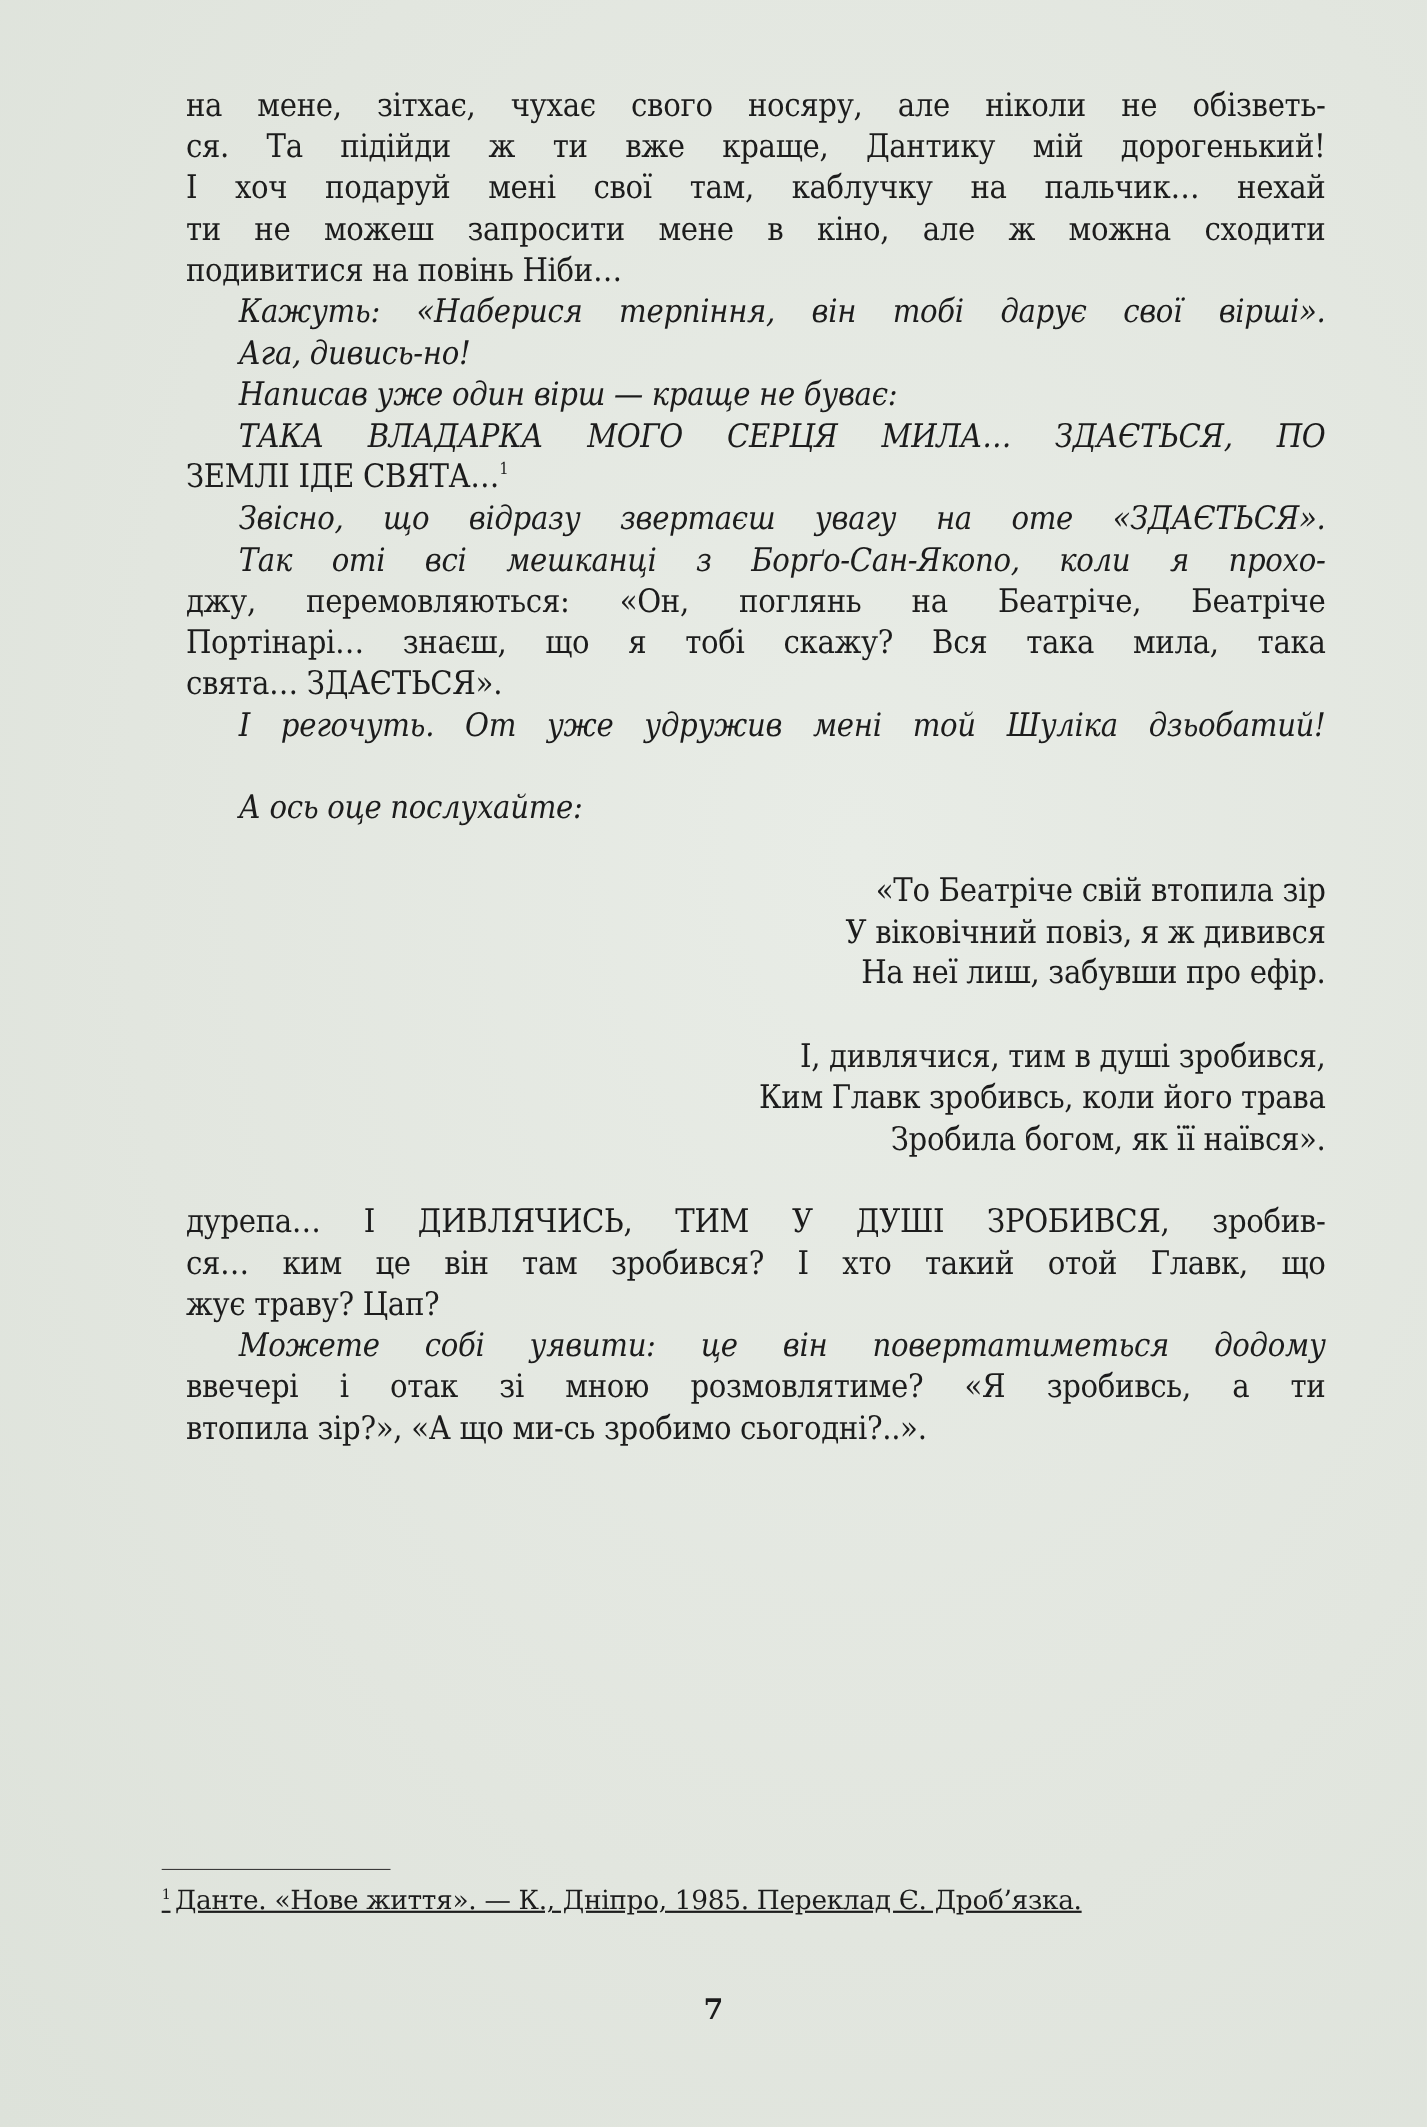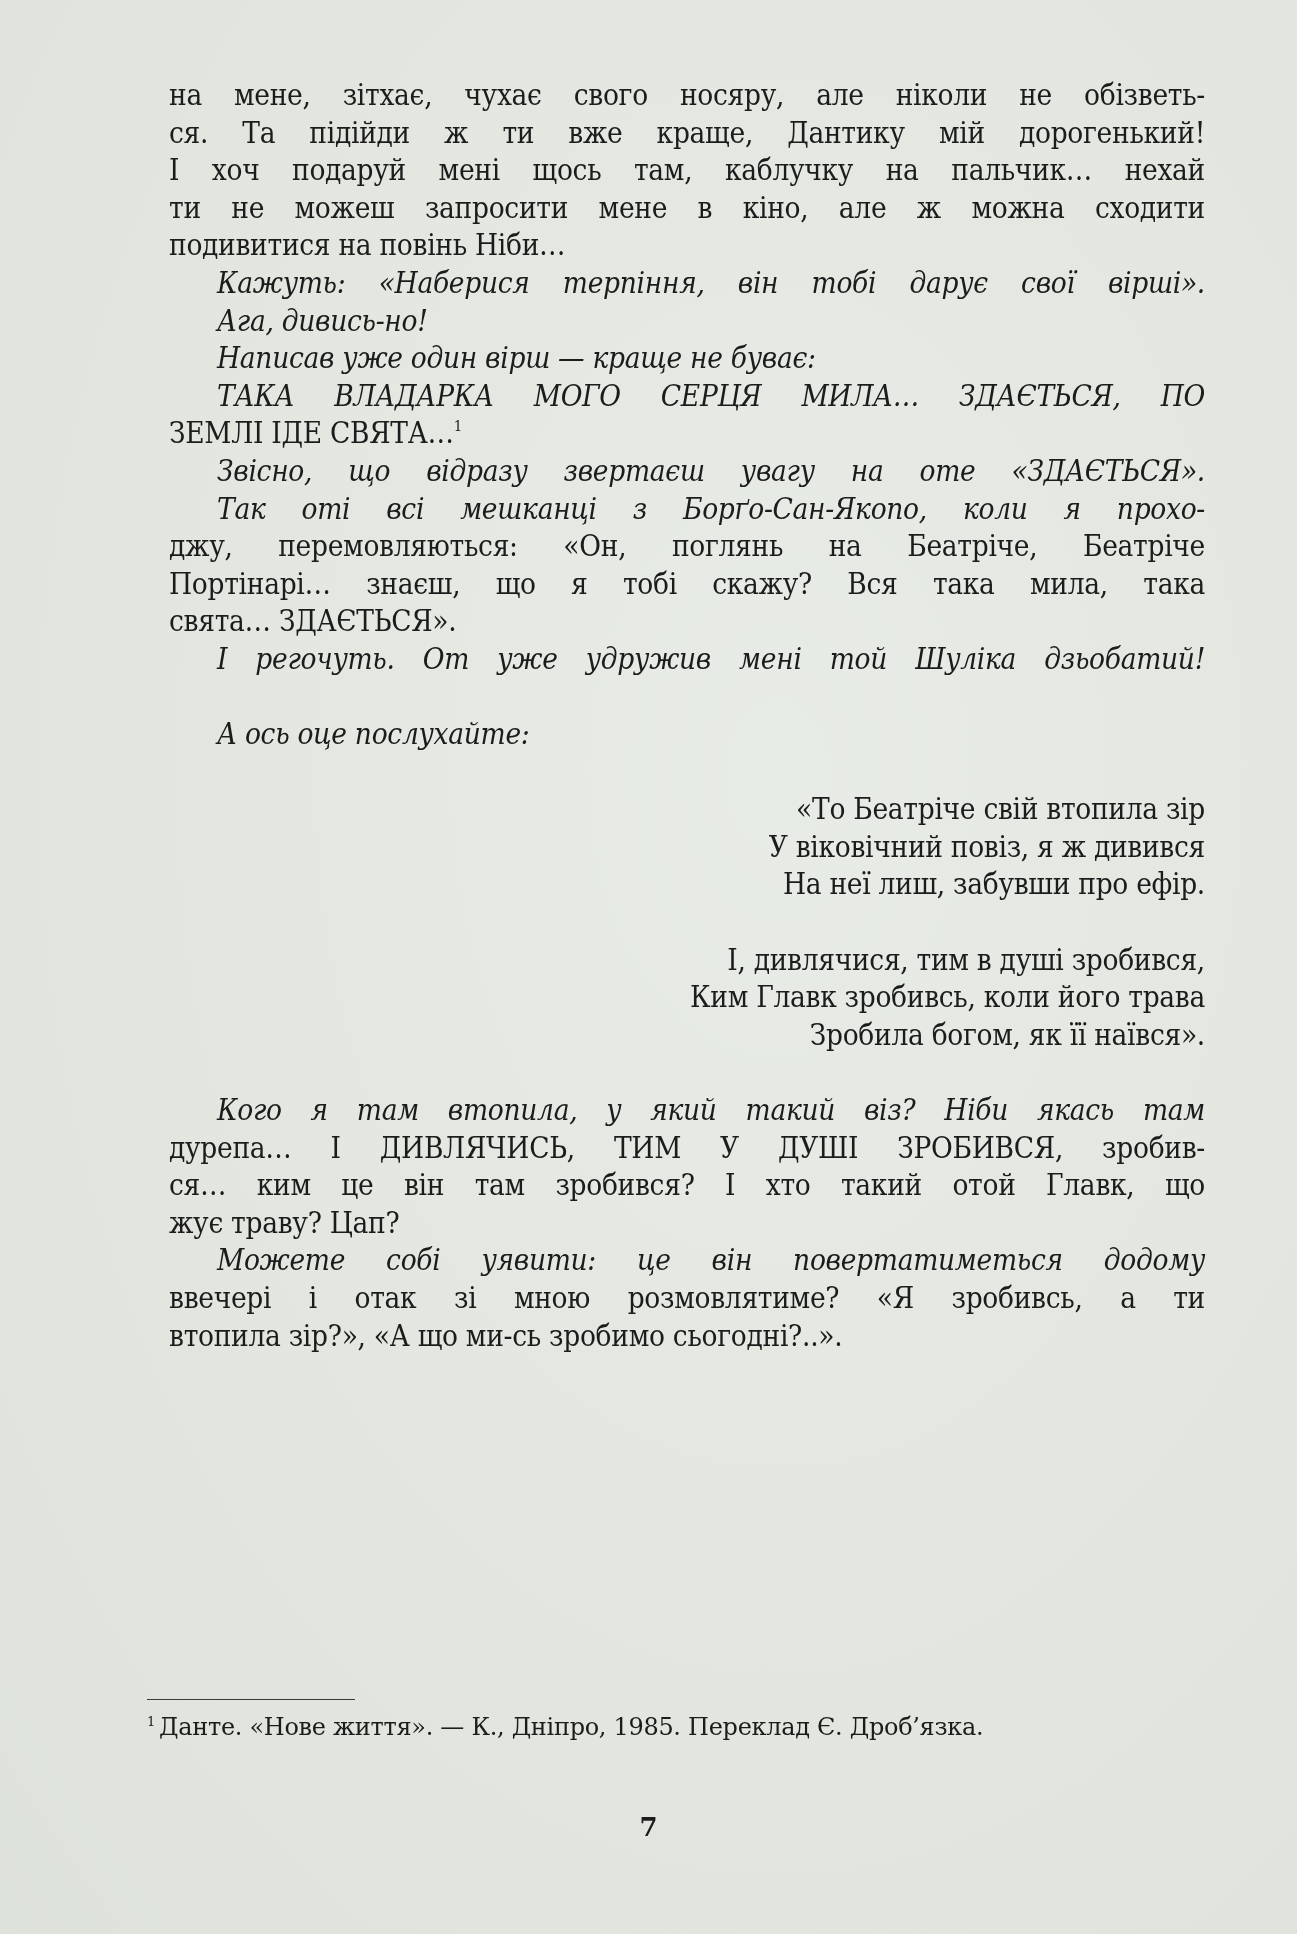--- a/index.html
+++ b/index.html
@@ -60,20 +60,21 @@
       border-top: 1.5px solid #3a3a3a;
     }
     .footnote {
       position: absolute;
       left: 147px;
       top: 1712px;
       font-size: 24px;
       line-height: 30px;
       white-space: nowrap;
       letter-spacing: -0.3px;
+      text-decoration: underline;
     }
     .footnote sup {
       font-size: 13px;
       vertical-align: 9px;
       line-height: 0;
       margin-right: 4px;
     }
     .page-number {
       position: absolute;
       left: 0;
@@ -86,21 +87,21 @@
     }
   </style>
 </head>
 <body>
 
 <div class="page">
 
   <div>
     <span class="line justify">на мене, зітхає, чухає свого носяру, але ніколи не обізветь-</span>
     <span class="line justify">ся. Та підійди ж ти вже краще, Дантику мій дорогенький!</span>
-    <span class="line justify">І хоч подаруй мені щось там, каблучку на пальчик… нехай</span>
+    <span class="line justify">І хоч подаруй мені свої там, каблучку на пальчик… нехай</span>
     <span class="line justify">ти не можеш запросити мене в кіно, але ж можна сходити</span>
     <span class="line">подивитися на повінь Ніби…</span>
     <span class="line justify indent">Кажуть: «Наберися терпіння, він тобі дарує свої вірші».</span>
     <span class="line indent">Ага, дивись-но!</span>
     <span class="line indent">Написав уже один вірш — краще не буває:</span>
     <span class="line justify indent">ТАКА ВЛАДАРКА МОГО СЕРЦЯ МИЛА… ЗДАЄТЬСЯ, ПО</span>
     <span class="line"><span>ЗЕМЛІ ІДЕ СВЯТА…</span><sup class="fn">1</sup></span>
     <span class="line justify indent">Звісно, що відразу звертаєш увагу на оте «ЗДАЄТЬСЯ».</span>
     <span class="line justify indent">Так оті всі мешканці з Борґо-Сан-Якопо, коли я прохо-</span>
     <span class="line justify">джу, перемовляються: «Он, поглянь на Беатріче, Беатріче</span>
@@ -125,21 +126,20 @@
     <div>
       <span class="line">І, дивлячися, тим в душі зробився,</span>
       <span class="line">Ким Главк зробивсь, коли його трава</span>
       <span class="line">Зробила богом, як її наївся».</span>
     </div>
   </div>
 
   <div class="blank"></div>
 
   <div>
-    <span class="line justify indent">Кого я там втопила, у який такий віз? Ніби якась там</span>
     <span class="line justify">дурепа… І ДИВЛЯЧИСЬ, ТИМ У ДУШІ ЗРОБИВСЯ, зробив-</span>
     <span class="line justify">ся… ким це він там зробився? І хто такий отой Главк, що</span>
     <span class="line">жує траву? Цап?</span>
     <span class="line justify indent">Можете собі уявити: це він повертатиметься додому</span>
     <span class="line justify">ввечері і отак зі мною розмовлятиме? «Я зробивсь, а ти</span>
     <span class="line">втопила зір?», «А що ми-сь зробимо сьогодні?..».</span>
   </div>
 </div>
 
 <div class="footnote-rule"></div>

